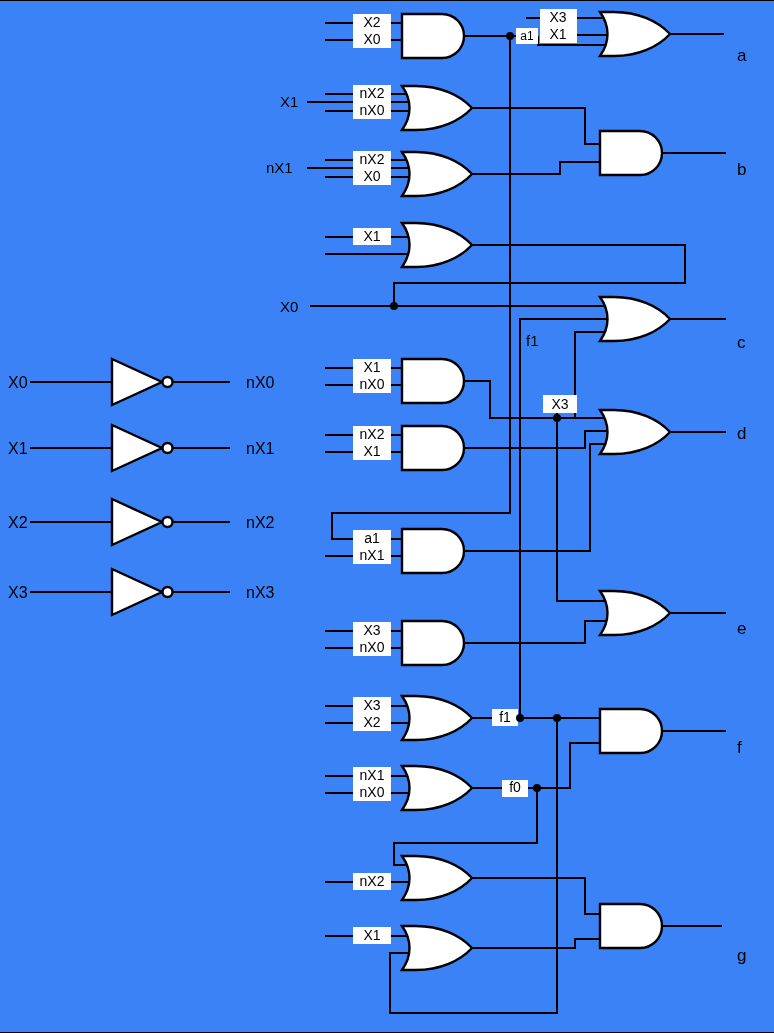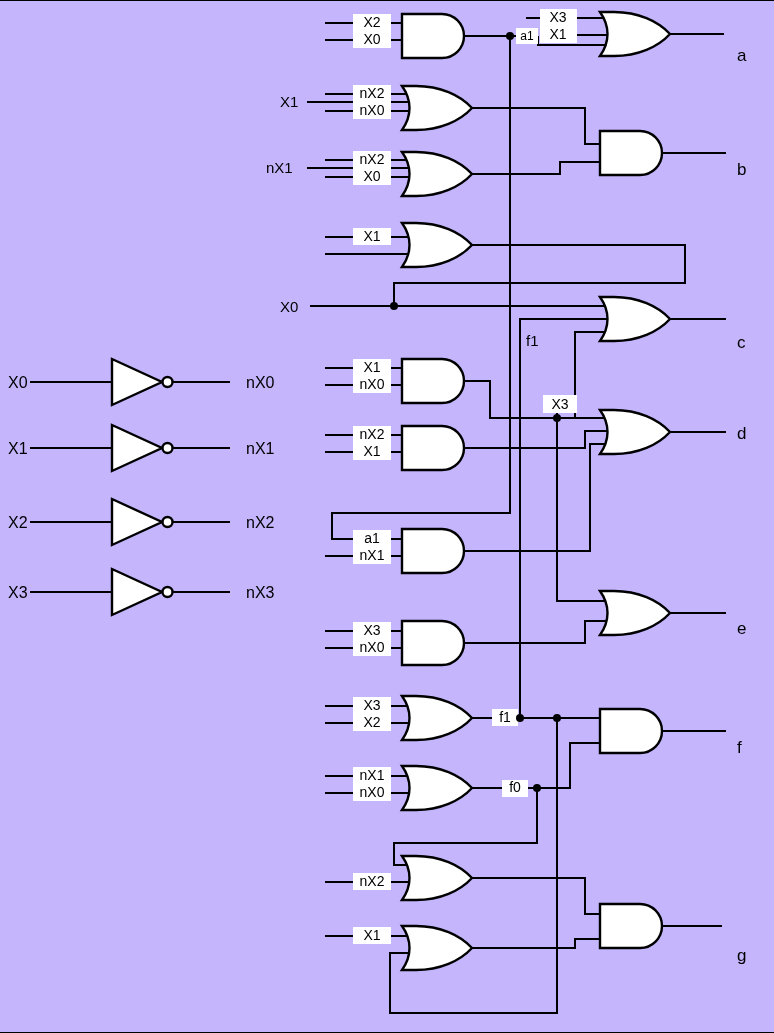--- a/index.html
+++ b/index.html
@@ -1,16 +1,16 @@
 <!DOCTYPE html>
 <html><head>
 <meta charset="utf-8">
 <style>
   html,body{margin:0;padding:0;background:#848484;}
-  .stage{position:relative;width:774px;height:1033px;background:#c4b5fd;border-top:1px solid #000;border-bottom:1px solid #000;box-sizing:border-box;overflow:hidden;}
+  .stage{position:relative;width:774px;height:1033px;background:#3b82f6;border-top:1px solid #000;border-bottom:1px solid #000;box-sizing:border-box;overflow:hidden;}
   svg{position:absolute;left:0;top:0;}
   .wire{stroke:#000;stroke-width:2;fill:none;}
   .gate{fill:#fff;stroke:#000;stroke-width:2.4;}
   .lblbox{fill:#fff;stroke:none;}
   text{font-family:"Liberation Sans",sans-serif;fill:#000;}
   .t12{font-size:12px;} .t14{font-size:14px;} .t15{font-size:15px;} .t16{font-size:16px;} .t17{font-size:17px;}
   .mid{text-anchor:middle;}
   .dot{fill:#000;stroke:none;}
 </style>
 </head>

